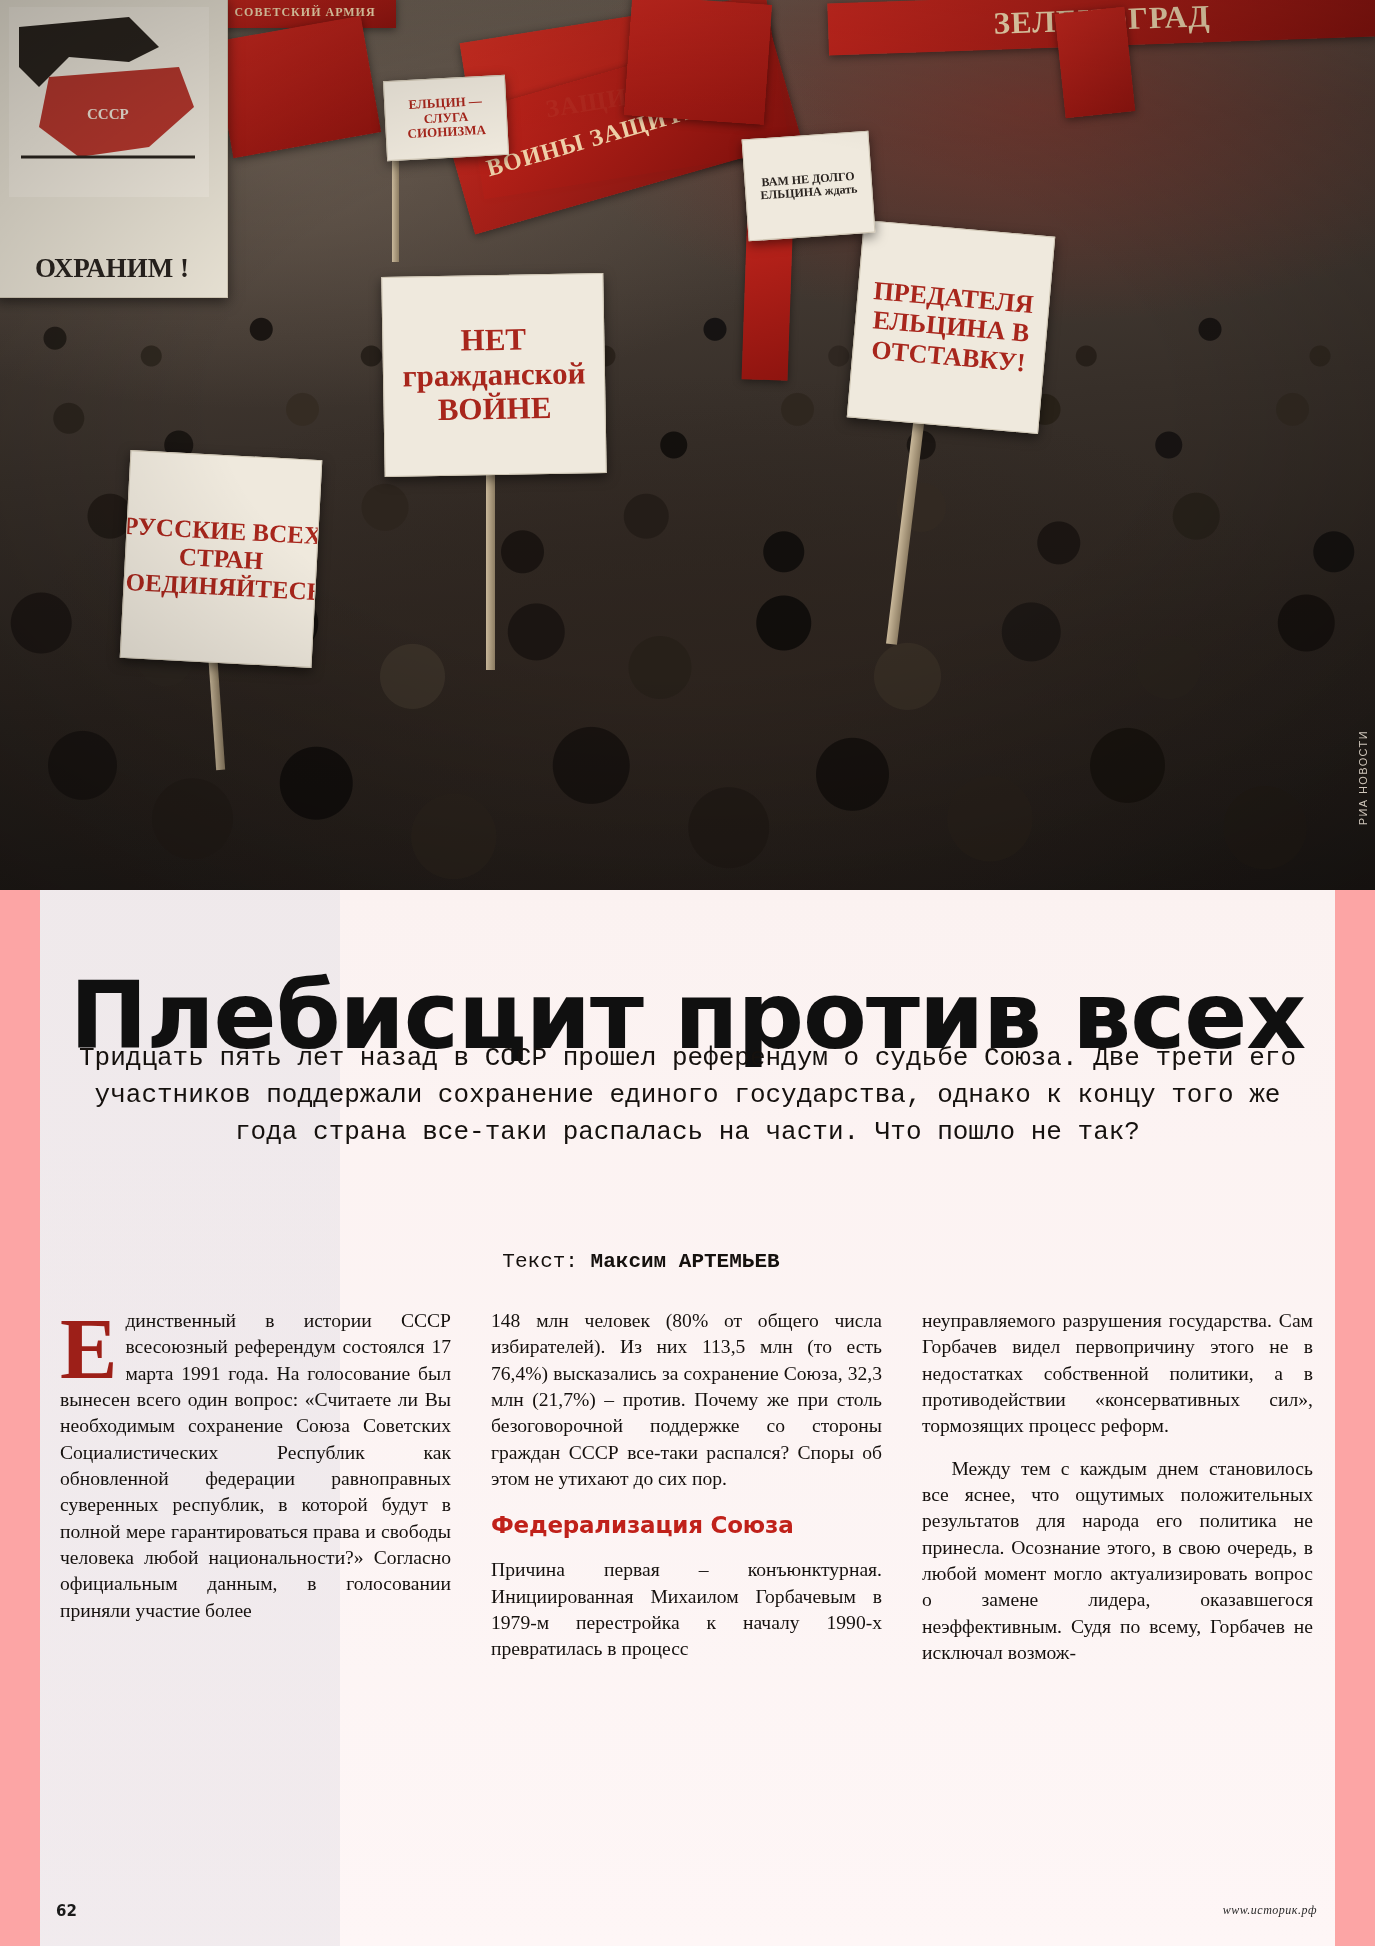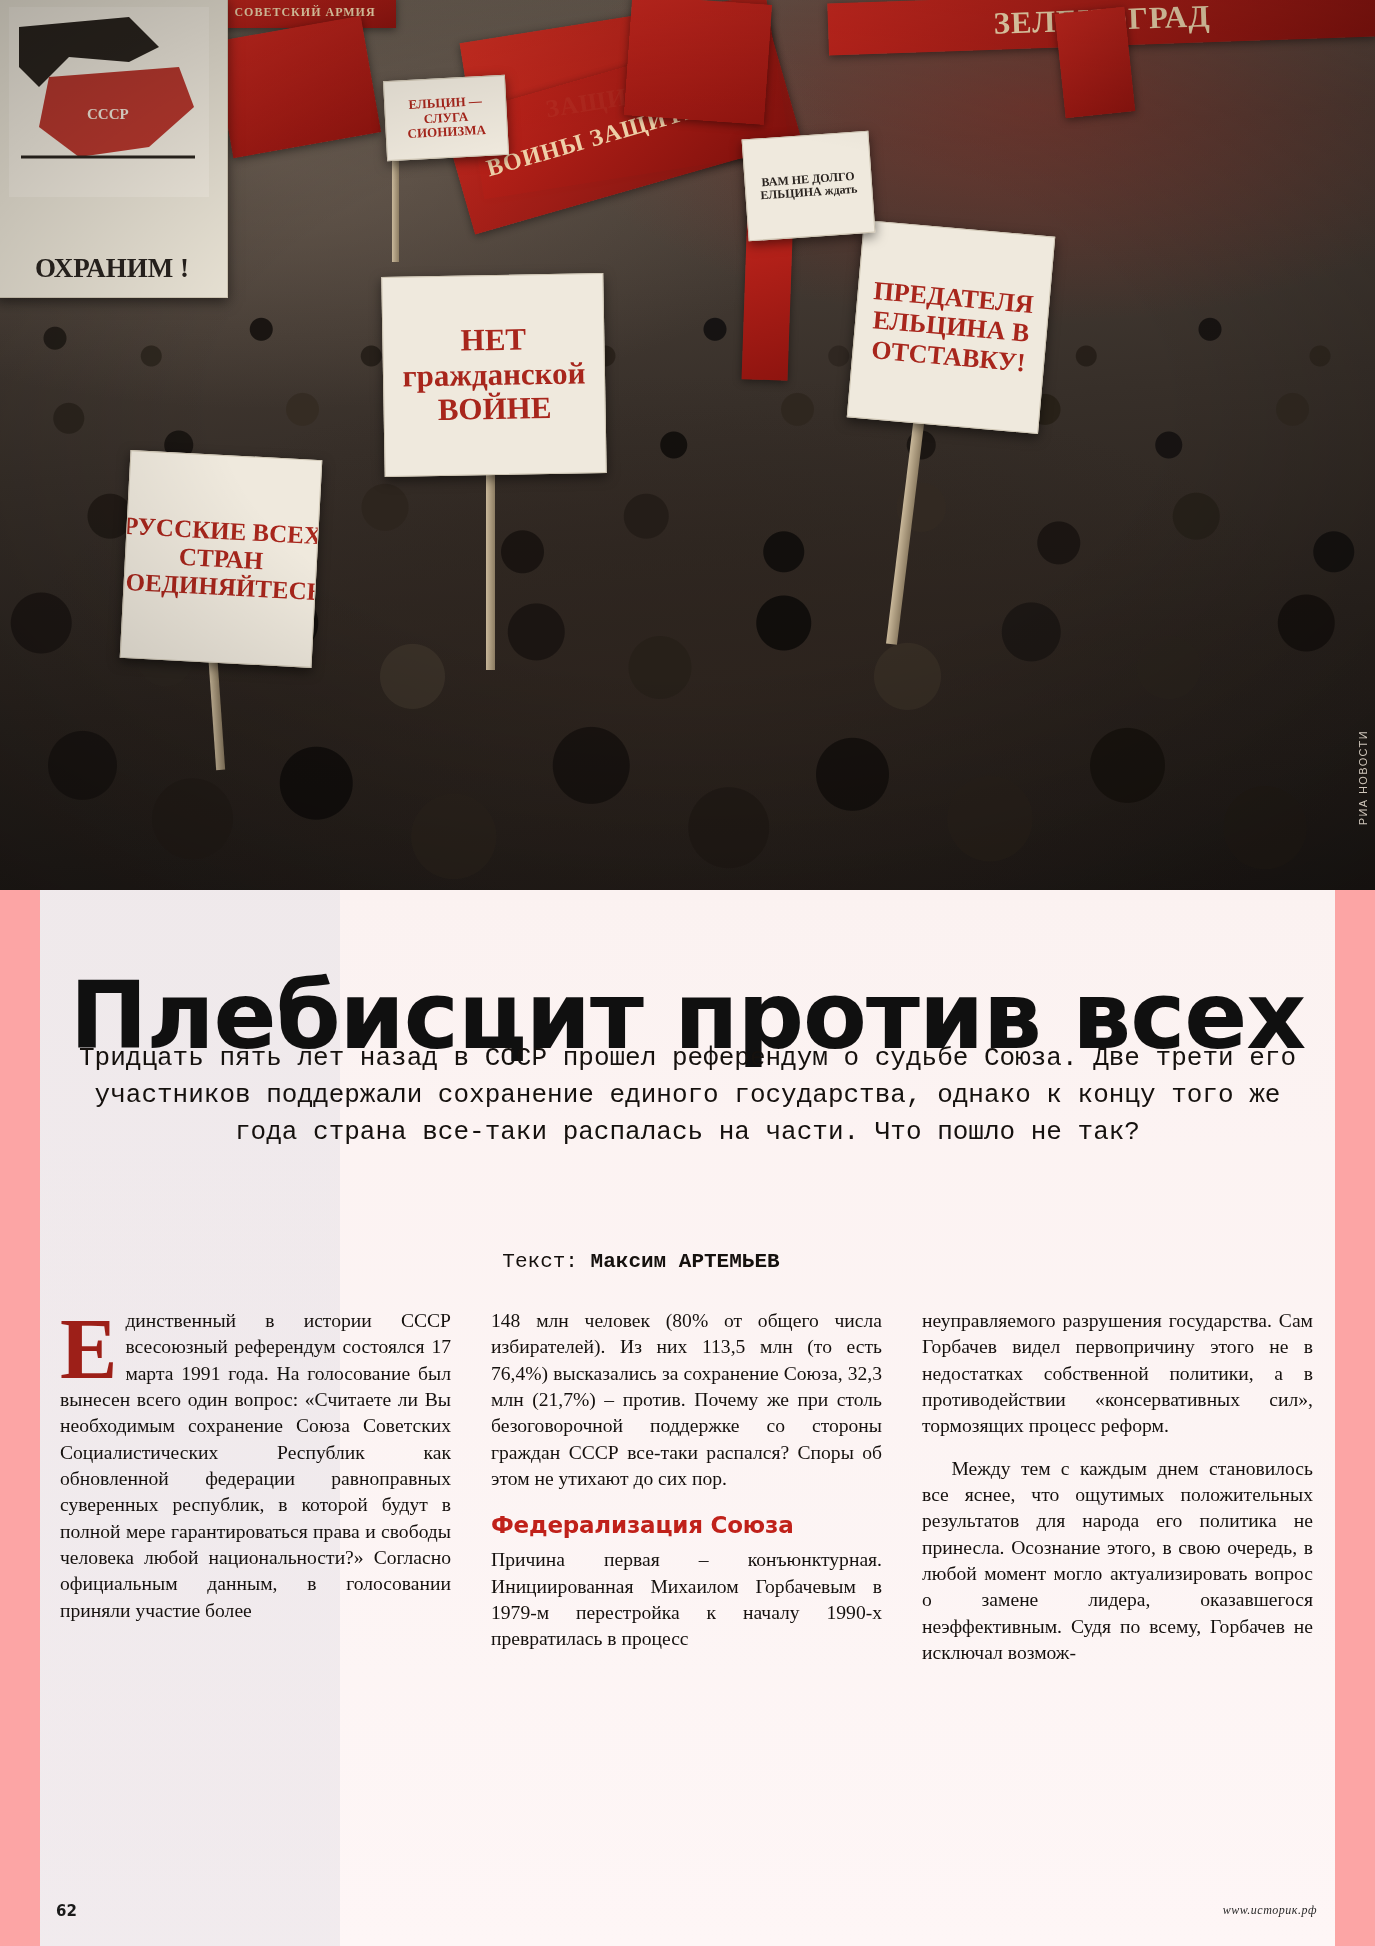--- a/index.html
+++ b/index.html
@@ -244,21 +244,21 @@
     font-weight: bold;
     color: #9d1f18;
     padding: 6px 8px 0 0;
   }
 
   .subhead {
     color: #c0211a;
     font-family: "DejaVu Sans", sans-serif;
     font-weight: bold;
     font-size: 23px;
-    margin: 18px 0 6px 0;
+    margin: 18px 0 16px 0;
     letter-spacing: -0.2px;
   }
 
   .footer-page {
     position: absolute;
     left: 56px;
     bottom: 26px;
     font-family: "DejaVu Sans", sans-serif;
     font-weight: bold;
     font-size: 15px;

